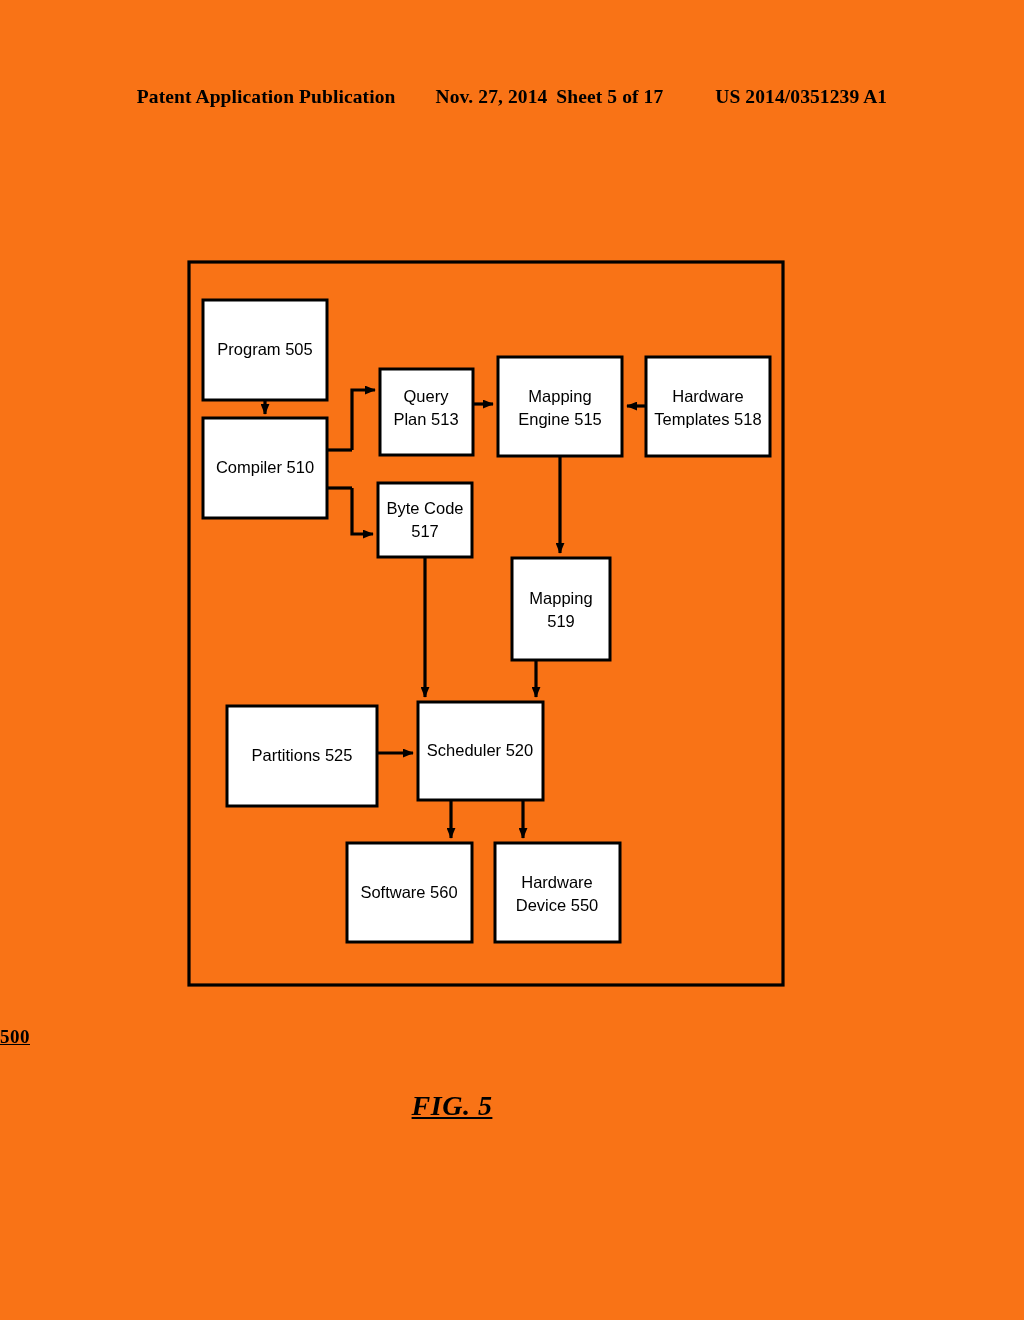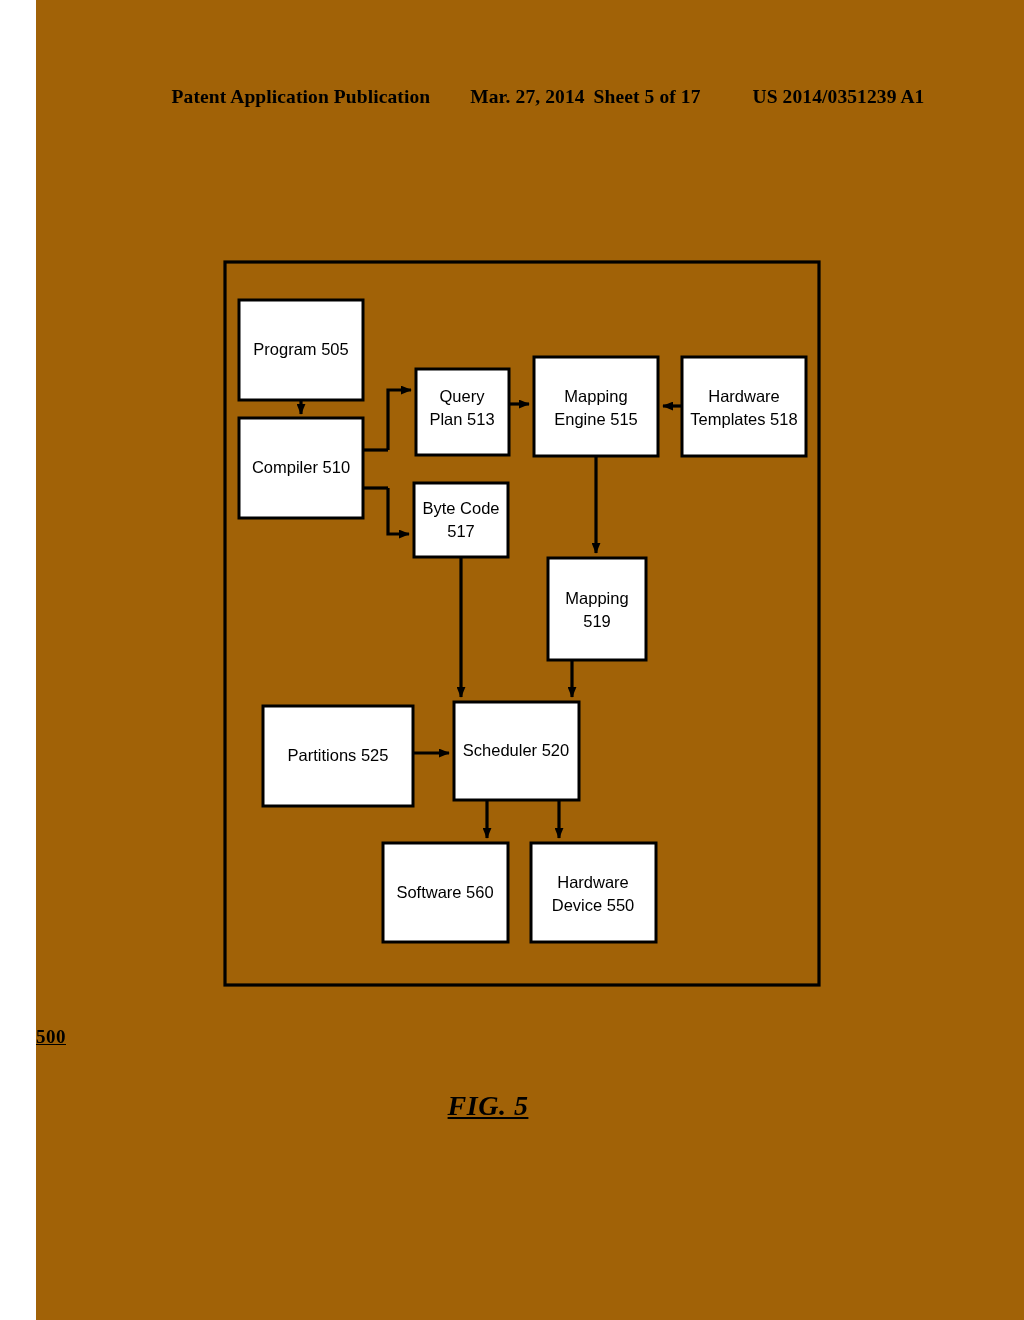--- a/index.html
+++ b/index.html
@@ -11,22 +11,21 @@
     width: 1024px;
     height: 1320px;
     position: relative;
     font-family: "Liberation Sans", sans-serif;
     color: #000000;
     overflow: hidden;
   }
   .page {
     position: absolute;
     inset: 0;
-    background: #a16207;
-    margin-left: 36px;
+    background: #f97316;
   }
   
   .pub-header {
     position: absolute;
     top: 86px;
     left: 0;
     width: 1024px;
     display: flex;
     justify-content: center;
     align-items: baseline;
@@ -109,21 +108,21 @@
     letter-spacing: 0.5px;
   }
 </style>
 </head>
 <body>
 
 <div class="page">
 
   <div class="pub-header">
     <span class="seg-title">Patent Application Publication</span>
-    <span class="seg-date">Mar. 27, 2014</span>
+    <span class="seg-date">Nov. 27, 2014</span>
     <span class="seg-sheet">Sheet 5 of 17</span>
     <span class="seg-num">US 2014/0351239 A1</span>
   </div>
 
   <div class="figure-wrap">
     <svg class="diagram" viewBox="0 0 1024 1320" xmlns="http://www.w3.org/2000/svg">
       <defs>
         <marker id="arrowhead" markerWidth="11" markerHeight="9" refX="10.2" refY="4.5" orient="auto" markerUnits="userSpaceOnUse">
           <path d="M0,0 L11,4.5 L0,9 Z" fill="#000000"></path>
         </marker>

